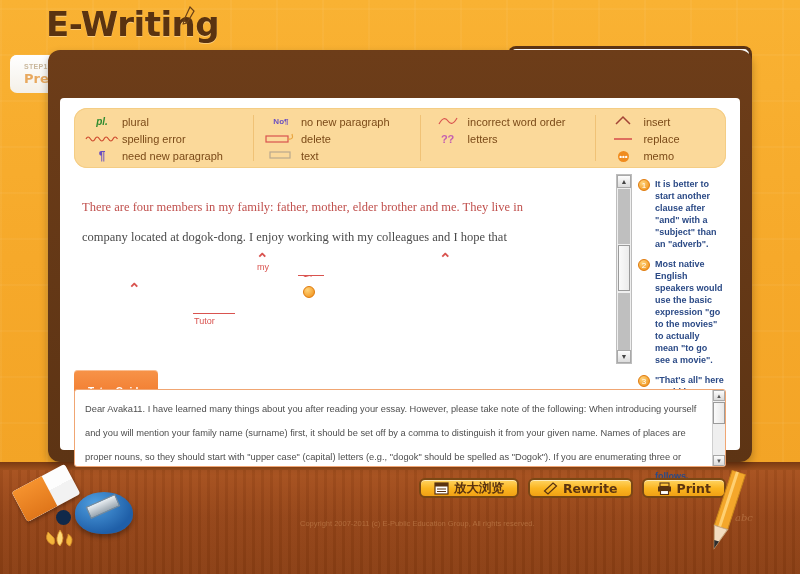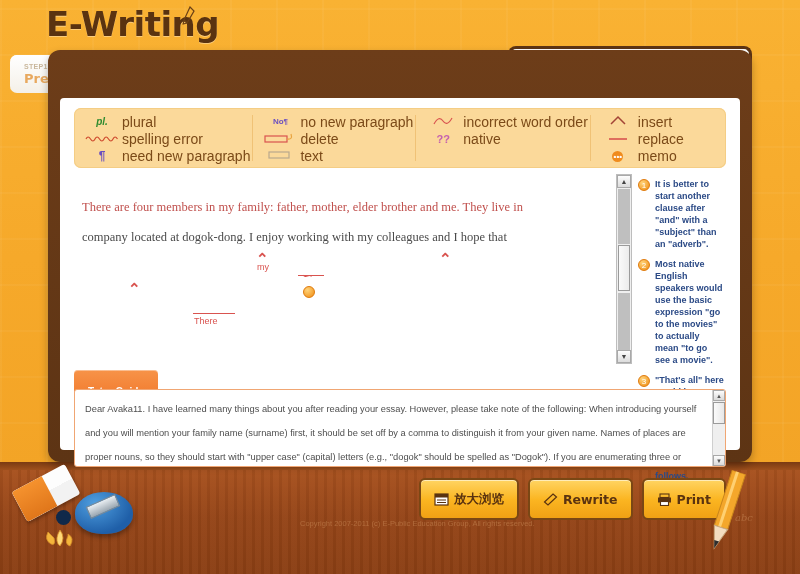--- a/index.html
+++ b/index.html
@@ -114,40 +114,41 @@
     content: ""; position: absolute; left: -1px; top: 2px;
     width: 1px; height: 26px; background: #d8d0c2;
   }
   .tab-pencil { display:inline-block; width: 11px; height: 14px; vertical-align: -2px; margin-left: 2px;}
 
   
   .legend {
     position: absolute; left: 14px; top: 10px;
     width: 652px; height: 60px;
     background: #fbd99a;
-    border-radius: 7px;
+    border-radius: 13px;
     display: flex;
     box-shadow: inset 0 0 0 1px #f4cd85;
+    gap: 28px;
   }
   .legend-col {
     flex: 1; padding: 5px 2px 0 8px; position: relative;
   }
   .legend-col + .legend-col::before {
     content: ""; position: absolute; left: 0; top: 7px;
     width: 1px; height: 46px; background: #f0c276;
   }
   .legend-row {
     display: flex; align-items: center; height: 17px;
   }
   .legend-sym {
     width: 40px; min-width: 40px; text-align: center;
     font-size: 10px; font-weight: bold;
   }
   .legend-txt {
-    font-size: 14px; color: #7b4a18; white-space: nowrap;
+    font-size: 11px; color: #7b4a18; white-space: nowrap;
   }
   .sym-pl { color: #2f8b2f; font-size: 10px; font-style: italic; }
   .sym-para { color: #6a4fc0; font-size: 12px; font-weight: bold; }
   .sym-nopara { color: #6a4fc0; font-size: 8px; font-weight: bold; }
   .sym-unclear { color: #c45fb0; font-size: 11px; font-weight: bold; }
   .sym-memo {
     display:inline-block; width:11px; height:11px; border-radius:50%;
     background:#f08c1e; color:#fff; font-size:8px; line-height:11px;
   }
 
@@ -264,21 +265,21 @@
                      background: linear-gradient(90deg,#fafafa,#e8e8e8); border:1px solid #9b9b9b;}
 
   
   .btnbar {
     position: absolute; left: 350px; top: 380px;
     width: 316px; height: 30px;
     display: flex; justify-content: flex-end; gap: 9px;
   }
   .btn {
     display: flex; align-items: center; gap: 5px;
-    padding: 0 13px; height: 42px;
+    padding: 0 13px; height: 20px;
     background: linear-gradient(180deg,#ffd462 0%, #fbb521 52%, #f0a114 100%);
     border: 2px solid #7a4714; border-radius: 6px;
     color: #5a3310; font-weight: bold; font-size: 12.5px;
     font-family: "DejaVu Sans", sans-serif;
     cursor: pointer;
     box-shadow: inset 0 1px 0 rgba(255,255,255,.55);
   }
   .btn-icon { display:inline-block; width: 15px; height: 13px; }
 
   
@@ -430,21 +431,21 @@
         <div class="legend-row">
           <span class="legend-sym">
             <svg width="30" height="12" viewBox="0 0 30 12">
               <path d="M6 9 Q11 0 15 6 Q19 12 24 3" fill="none" stroke="#d9534f" stroke-width="1.2"></path>
             </svg>
           </span>
           <span class="legend-txt">incorrect word order</span>
         </div>
         <div class="legend-row">
           <span class="legend-sym sym-unclear">??</span>
-          <span class="legend-txt">native</span>
+          <span class="legend-txt">letters</span>
         </div>
       </div>
 
       <div class="legend-col">
         <div class="legend-row">
           <span class="legend-sym">
             <svg width="26" height="11" viewBox="0 0 26 11">
                 <path d="M6 9 L13 2 L20 9" fill="none" stroke="#a34436" stroke-width="1.5"></path>
               </svg>
           </span>
@@ -473,21 +474,21 @@
         <div class="essay-line">company located at dogok-dong. I enjoy working with my colleagues and I hope that</div>
 
         <span class="mark-caret" style="left:182px; top:80px;">⌃</span>
         <span class="mark-word" style="left:183px; top:88px;">my</span>
         <span class="mark-caret" style="left:365px; top:80px;">⌃</span>
         <span class="mark-caret" style="left:54px; top:110px;">⌃</span>
         <span class="mark-closeup" style="left:228px; top:94px;">∽</span>
         <span class="mark-strike" style="left:224px; top:101px; width:26px;"></span>
         <span class="mark-memo" style="left:229px; top:112px;"></span>
         <span class="mark-underline" style="left:119px; top:139px; width:42px;"></span>
-        <span class="mark-word" style="left:120px; top:142px;">There</span>
+        <span class="mark-word" style="left:120px; top:142px;">Tutor</span>
       </div>
 
       <div class="vscroll">
         <div class="arrow up">▲</div>
         <div class="track-top"></div>
         <div class="thumb"></div>
         <div class="track-bot"></div>
         <div class="arrow down">▼</div>
       </div>
 

